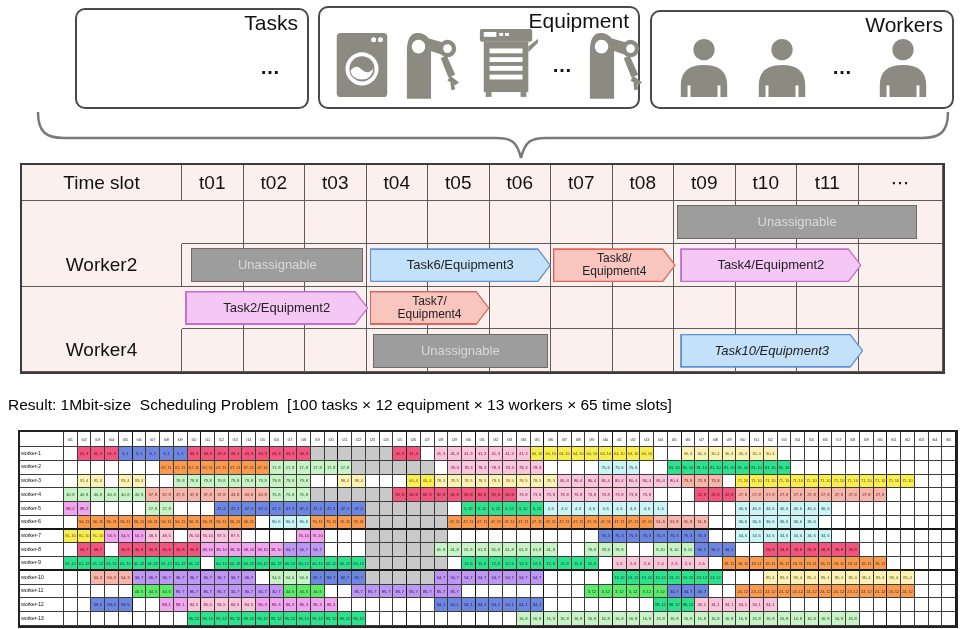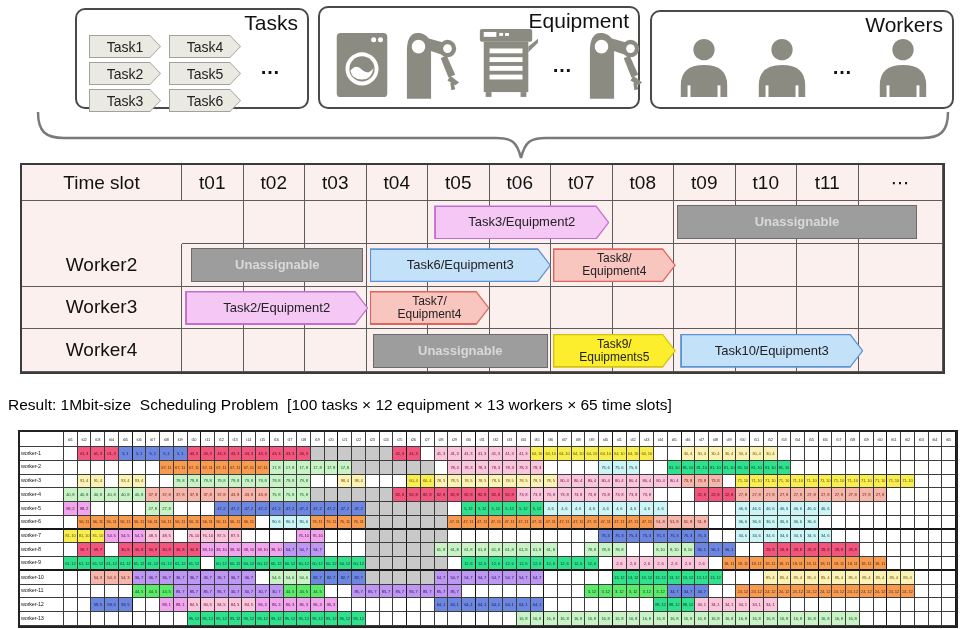--- a/index.html
+++ b/index.html
@@ -23,61 +23,41 @@
   .sched{position:absolute;left:20px;top:163px;width:925px;height:211px;border:2px solid #3b3b3b;
     background:#fbf0ee;box-sizing:border-box;}
   .scell{position:absolute;box-sizing:border-box;border-right:1px solid #5c5c5c;
     border-bottom:1px solid #5c5c5c;display:flex;align-items:center;justify-content:center;
     font-size:19px;color:#111;}
   .bar{position:absolute;height:34px;}
   .bar.arrow{clip-path:polygon(0 0,calc(100% - 13px) 0,100% 50%,calc(100% - 13px) 100%,0 100%);}
   .bar>span{position:absolute;inset:1.5px;display:flex;flex-direction:column;align-items:center;
     justify-content:center;font-size:13px;line-height:1.08;color:#222;text-align:center;}
   .bar.arrow>span{clip-path:polygon(0 0,calc(100% - 12px) 0,100% 50%,calc(100% - 12px) 100%,0 100%);}
-  .bar.rect{border:1.5px solid #6b6b6b;box-sizing:border-box;font-weight:bold;}
+  .bar.rect{border:1.5px solid #6b6b6b;box-sizing:border-box;}
   .bar.rect>span{inset:0;}
   
   .rtitle{position:absolute;left:8px;top:396px;font-size:15.5px;color:#000;white-space:pre;}
   .rgrid{position:absolute;left:18px;top:430px;width:940px;height:198px;border:2px solid #222;
     box-sizing:border-box;display:grid;grid-template-columns:44px repeat(65,1fr);
     grid-template-rows:15px repeat(13,1fr);background:#fff;}
   .rcell{box-sizing:border-box;border-right:1px solid #3c3c3c;border-bottom:1px solid #3c3c3c;
     overflow:hidden;display:flex;align-items:center;justify-content:center;
     font-size:4.2px;white-space:nowrap;letter-spacing:-0.2px;}
   .rcell.hdr{font-size:4px;color:#333;}
   .rcell.lbl{font-size:5.5px;color:#222;justify-content:flex-start;padding-left:1px;
     word-break:break-all;white-space:normal;line-height:1;}
   .rcell.v5{border-right:1.5px solid #161616;}
   .rcell.thick{border-bottom:2px solid #161616;}
 </style>
 </head>
 <body>
 
 <div class="topbox" style="left:75px;top:8px;width:230px;height:97px;">
   <span class="boxtitle">Tasks</span>
-  <div class="chips" id="task-chips">
-      <div class="chip">
-        <span>Task1</span>
-      </div>
-      <div class="chip">
-        <span>Task2</span>
-      </div>
-      <div class="chip">
-        <span>Task3</span>
-      </div>
-      <div class="chip">
-        <span>Task4</span>
-      </div>
-      <div class="chip">
-        <span>Task5</span>
-      </div>
-      <div class="chip">
-        <span>Task6</span>
-      </div>
-    </div>
   <span class="dots abs" style="left:183px;top:46px;">…</span>
 </div>
 
 <div class="topbox" style="left:318px;top:6px;width:318px;height:99px;">
   <span class="boxtitle">Equipment</span>
   <div class="iconrow">
     <svg class="icon" width="56" height="68" viewBox="0 0 56 70">
       <rect x="2" y="2" width="52" height="66" rx="4"></rect>
       <circle cx="40" cy="9" r="2.6" fill="#fff"></circle>
         <circle cx="47" cy="9" r="2.6" fill="#fff"></circle>
@@ -171,23 +151,20 @@
     <div class="scell" style="left: 283px; top: 36px; width: 61.5px; height: 42.75px;"></div>
     <div class="scell" style="left: 344.5px; top: 36px; width: 61.5px; height: 42.75px;"></div>
     <div class="scell" style="left: 406px; top: 36px; width: 61.5px; height: 42.75px;"></div>
     <div class="scell" style="left: 467.5px; top: 36px; width: 61.5px; height: 42.75px;"></div>
     <div class="scell" style="left: 529px; top: 36px; width: 61.5px; height: 42.75px;"></div>
     <div class="scell" style="left: 590.5px; top: 36px; width: 61.5px; height: 42.75px;"></div>
     <div class="scell" style="left: 652px; top: 36px; width: 61.5px; height: 42.75px;"></div>
     <div class="scell" style="left: 713.5px; top: 36px; width: 61.5px; height: 42.75px;"></div>
     <div class="scell" style="left: 775px; top: 36px; width: 61.5px; height: 42.75px;"></div>
     <div class="scell" style="left: 836.5px; top: 36px; width: 84.5px; height: 42.75px;"></div>
-    <div class="bar arrow" style="left: 412.15px; top: 40.375px; width: 175.275px; background: rgb(192, 110, 207);">
-      <span style="background: rgb(244, 199, 244); color: rgb(34, 34, 34);">Task3/Equipment2</span>
-    </div>
     <div class="bar rect" style="left: 655.075px; top: 40.375px; width: 239.85px; background: rgb(157, 157, 157); border-color: rgb(107, 107, 107);">
       <span style="color: rgb(217, 217, 217);">Unassignable</span>
     </div>
     <div class="scell" style="left: 0px; top: 78.75px; width: 160px; height: 42.75px;">Worker2</div>
     <div class="scell" style="left: 160px; top: 78.75px; width: 61.5px; height: 42.75px;"></div>
     <div class="scell" style="left: 221.5px; top: 78.75px; width: 61.5px; height: 42.75px;"></div>
     <div class="scell" style="left: 283px; top: 78.75px; width: 61.5px; height: 42.75px;"></div>
     <div class="scell" style="left: 344.5px; top: 78.75px; width: 61.5px; height: 42.75px;"></div>
     <div class="scell" style="left: 406px; top: 78.75px; width: 61.5px; height: 42.75px;"></div>
     <div class="scell" style="left: 467.5px; top: 78.75px; width: 61.5px; height: 42.75px;"></div>
@@ -202,21 +179,23 @@
     </div>
     <div class="bar arrow" style="left: 347.575px; top: 83.125px; width: 181.425px; background: rgb(91, 147, 214);">
       <span style="background: rgb(195, 225, 248); color: rgb(34, 34, 34);">Task6/Equipment3</span>
     </div>
     <div class="bar arrow" style="left: 530.845px; top: 83.125px; width: 123px; background: rgb(226, 99, 90);">
       <span style="background: rgb(248, 197, 191); color: rgb(34, 34, 34); font-size: 12px;">
         <div>Task8/</div>
         <div>Equipment4</div>
       </span>
     </div>
-    <div class="scell" style="left: 0px; top: 121.5px; width: 160px; height: 42.75px;">Worker3</div>
+    <div class="bar arrow" style="left: 658.15px; top: 83.125px; width: 181.425px; background: rgb(192, 110, 207);">
+      <span style="background: rgb(244, 199, 244); color: rgb(34, 34, 34);">Task4/Equipment2</span>
+    </div>
     <div class="scell" style="left: 160px; top: 121.5px; width: 61.5px; height: 42.75px;"></div>
     <div class="scell" style="left: 221.5px; top: 121.5px; width: 61.5px; height: 42.75px;"></div>
     <div class="scell" style="left: 283px; top: 121.5px; width: 61.5px; height: 42.75px;"></div>
     <div class="scell" style="left: 344.5px; top: 121.5px; width: 61.5px; height: 42.75px;"></div>
     <div class="scell" style="left: 406px; top: 121.5px; width: 61.5px; height: 42.75px;"></div>
     <div class="scell" style="left: 467.5px; top: 121.5px; width: 61.5px; height: 42.75px;"></div>
     <div class="scell" style="left: 529px; top: 121.5px; width: 61.5px; height: 42.75px;"></div>
     <div class="scell" style="left: 590.5px; top: 121.5px; width: 61.5px; height: 42.75px;"></div>
     <div class="scell" style="left: 652px; top: 121.5px; width: 61.5px; height: 42.75px;"></div>
     <div class="scell" style="left: 713.5px; top: 121.5px; width: 61.5px; height: 42.75px;"></div>
@@ -240,27 +219,21 @@
     <div class="scell" style="left: 467.5px; top: 164.25px; width: 61.5px; height: 42.75px;"></div>
     <div class="scell" style="left: 529px; top: 164.25px; width: 61.5px; height: 42.75px;"></div>
     <div class="scell" style="left: 590.5px; top: 164.25px; width: 61.5px; height: 42.75px;"></div>
     <div class="scell" style="left: 652px; top: 164.25px; width: 61.5px; height: 42.75px;"></div>
     <div class="scell" style="left: 713.5px; top: 164.25px; width: 61.5px; height: 42.75px;"></div>
     <div class="scell" style="left: 775px; top: 164.25px; width: 61.5px; height: 42.75px;"></div>
     <div class="scell" style="left: 836.5px; top: 164.25px; width: 84.5px; height: 42.75px;"></div>
     <div class="bar rect" style="left: 350.65px; top: 168.625px; width: 175.275px; background: rgb(157, 157, 157); border-color: rgb(107, 107, 107);">
       <span style="color: rgb(217, 217, 217);">Unassignable</span>
     </div>
-    <div class="bar arrow" style="left: 530.845px; top: 168.625px; width: 123px; background: rgb(211, 195, 18);">
-      <span style="background: rgb(252, 238, 45); color: rgb(34, 34, 34); font-size: 12px;">
-        <div>Task9/</div>
-        <div>Equipments5</div>
-      </span>
-    </div>
-    <div class="bar arrow" style="left: 658.15px; top: 168.625px; width: 183.27px; background: rgb(91, 147, 214);">
+    <div class="bar arrow" style="left: 658.15px; top: 168.625px; width: 183.27px; background: rgb(91, 147, 214); font-style: italic;">
       <span style="background: rgb(195, 225, 248); color: rgb(34, 34, 34);">Task10/Equipment3</span>
     </div>
   </div>
 
 <div class="rtitle">Result: 1Mbit-size  Scheduling Problem  [100 tasks × 12 equipment × 13 workers × 65 time slots]</div>
 <div class="rgrid" id="rgrid">
     <div class="rcell hdr"></div>
     <div class="rcell hdr">t01</div>
     <div class="rcell hdr">t02</div>
     <div class="rcell hdr">t03</div>

